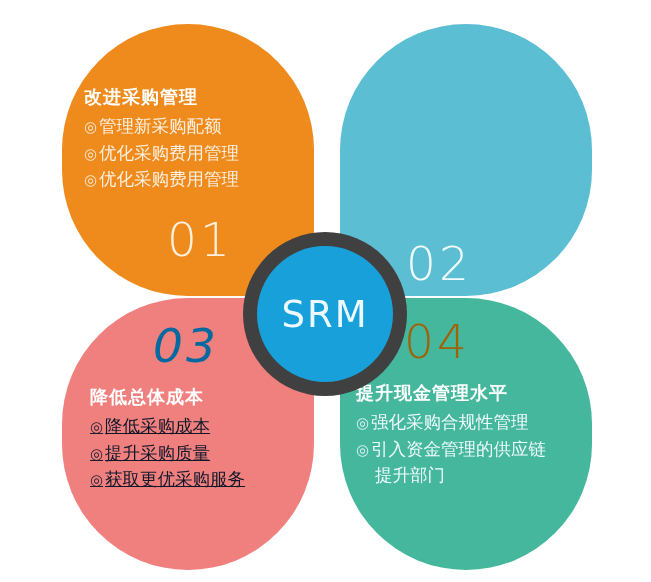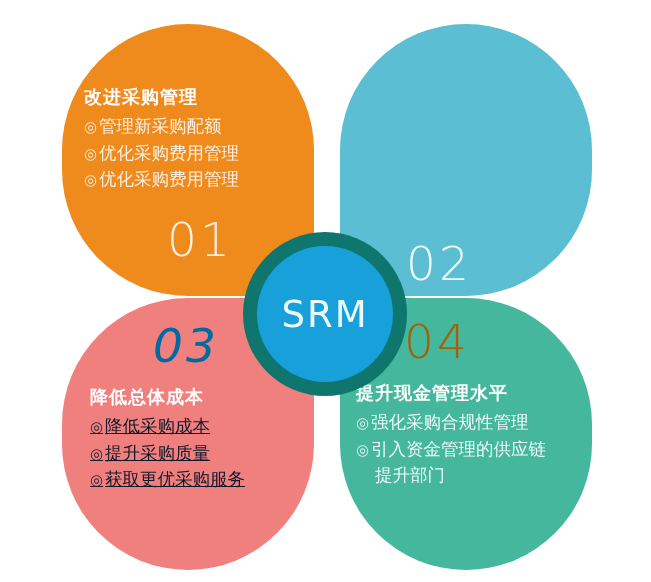--- a/index.html
+++ b/index.html
@@ -115,21 +115,21 @@
   #num-04 { left: 404px; top: 318px; color: #a16207; }
 
   
   #center-hub {
     position: absolute;
     left: 243px;
     top: 232px;
     width: 164px;
     height: 164px;
     border-radius: 50%;
-    background: #0f766e;
+    background: #404040;
     display: flex;
     align-items: center;
     justify-content: center;
   }
   #center-disc {
     width: 136px;
     height: 136px;
     border-radius: 50%;
     background: #18a0db;
     display: flex;

